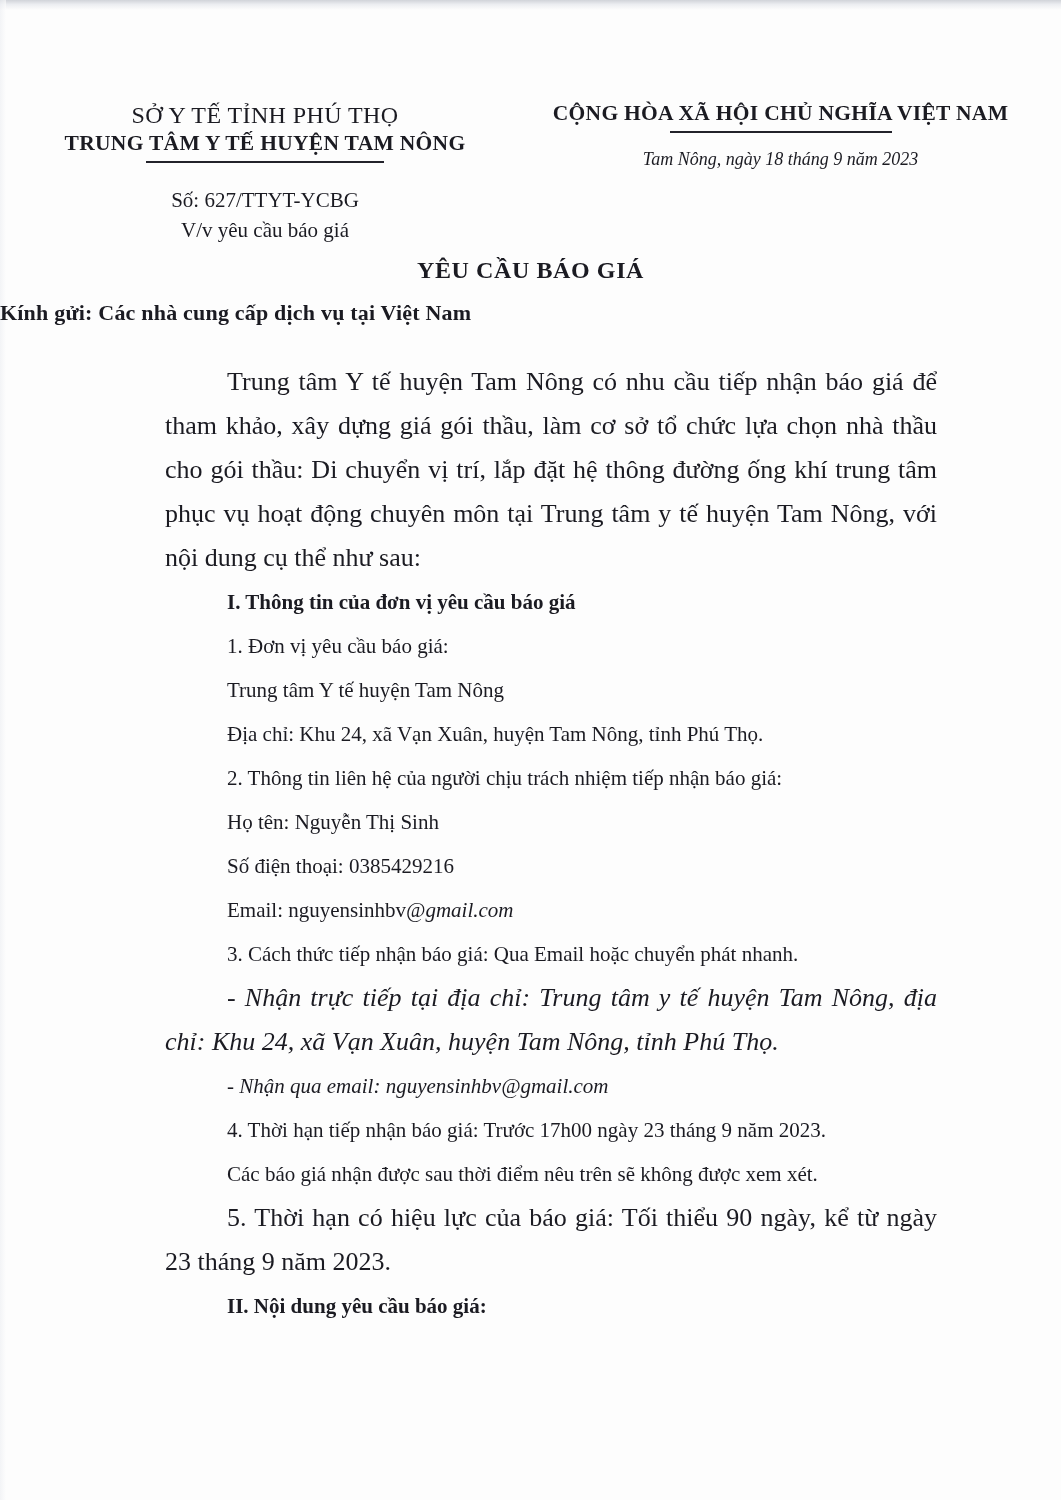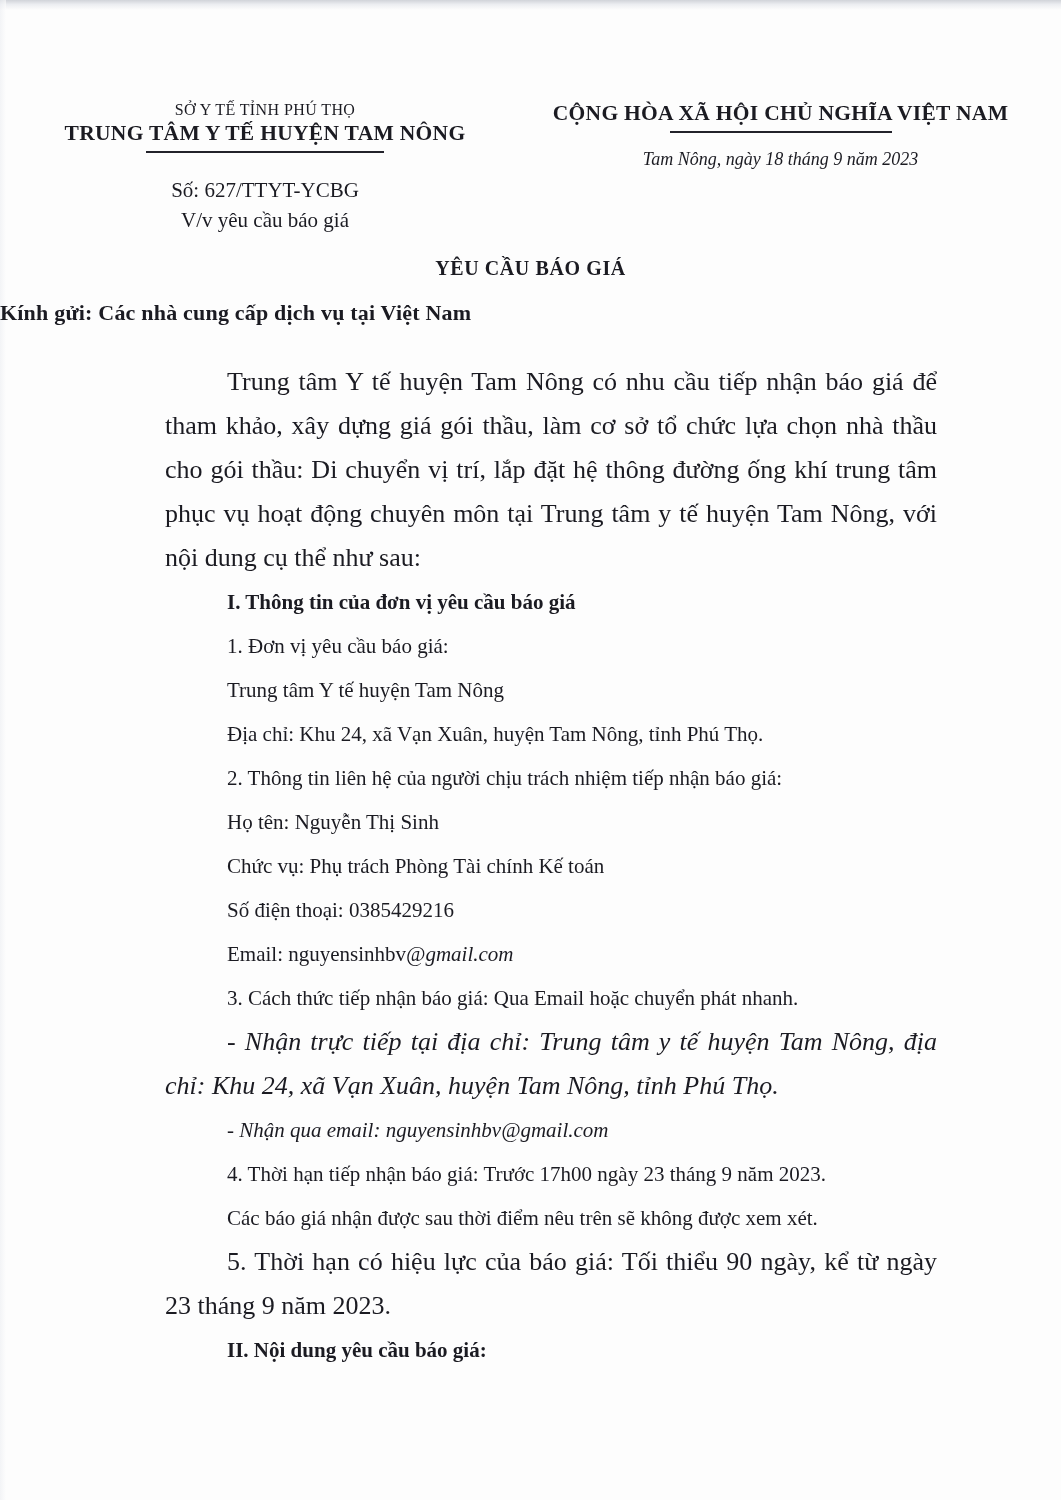--- a/index.html
+++ b/index.html
@@ -44,21 +44,21 @@
   .hdr-col-left {
     width: 470px;
     margin-left: 30px;
     text-align: center;
   }
   .hdr-col-right {
     flex: 1;
     text-align: center;
   }
   .hdr-line-1 {
-    font-size: 16px;
+    font-size: 24px;
     letter-spacing: .4px;
     line-height: 1.25;
     white-space: nowrap;
   }
   .hdr-line-2 {
     font-size: 21.5px;
     font-weight: bold;
     letter-spacing: .3px;
     line-height: 1.3;
     white-space: nowrap;
@@ -85,21 +85,21 @@
     white-space: nowrap;
   }
 
   
   .doc-title {
     position: absolute;
     top: 257px;
     left: 0;
     width: 1061px;
     text-align: center;
-    font-size: 20px;
+    font-size: 24px;
     font-weight: bold;
     letter-spacing: .6px;
   }
   .doc-subtitle {
     position: absolute;
     top: 300px;
     left: 0;
     width: 1061px;
     font-size: 22px;
     font-weight: bold;
@@ -171,21 +171,20 @@
     <div class="line indent-1">1. Đơn vị yêu cầu báo giá:</div>
 
     <div class="line indent-1">Trung tâm Y tế huyện Tam Nông</div>
 
     <div class="line indent-1">Địa chỉ: Khu 24, xã Vạn Xuân, huyện Tam Nông, tỉnh Phú Thọ.</div>
 
     <div class="line indent-1">2. Thông tin liên hệ của người chịu trách nhiệm tiếp nhận báo giá:</div>
 
     <div class="line indent-1">Họ tên: Nguyễn Thị Sinh</div>
 
-    <div class="line indent-1">Chức vụ: Phụ trách Phòng Tài chính Kế toán</div>
 
     <div class="line indent-1">Số điện thoại: 0385429216</div>
 
     <div class="line indent-1">
       <span>Email: nguyensinhbv</span><span class="mono-email">@gmail.com</span>
     </div>
 
     <div class="line indent-1">3. Cách thức tiếp nhận báo giá: Qua Email hoặc chuyển phát nhanh.</div>
 
     <p class="para indent ital">- Nhận trực tiếp tại địa chỉ: Trung tâm y tế huyện Tam Nông, địa chỉ: Khu 24, xã Vạn Xuân, huyện Tam Nông, tỉnh Phú Thọ.</p>

